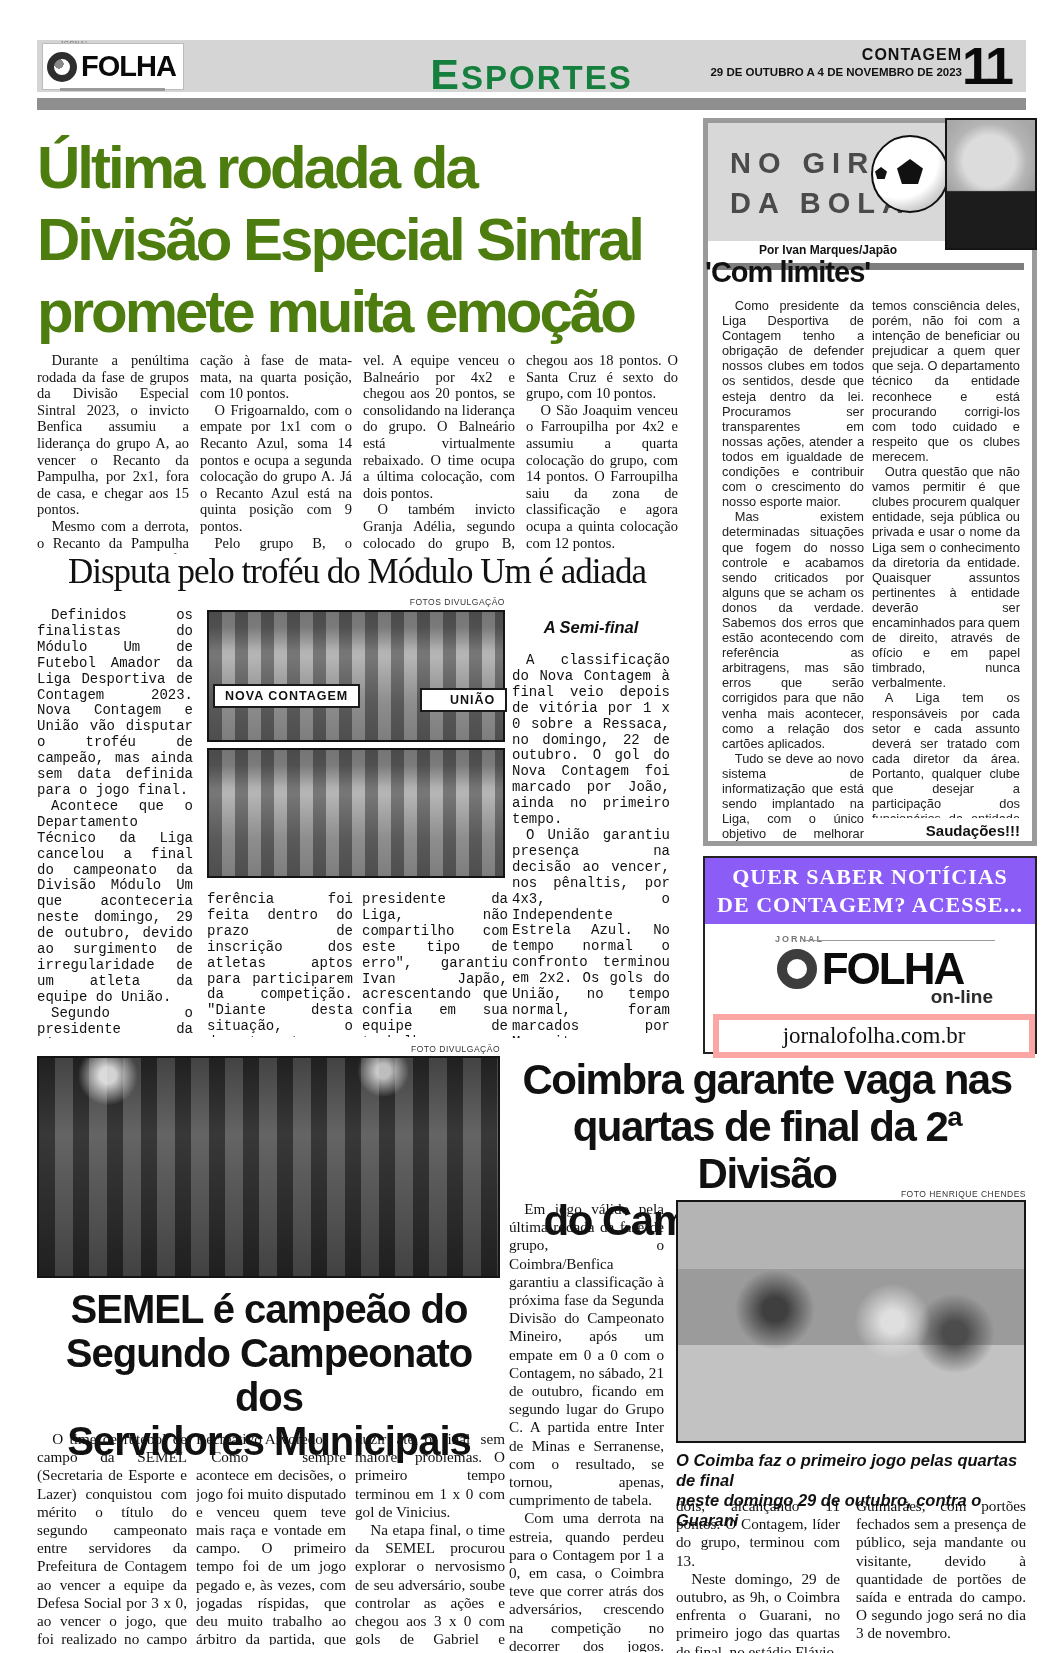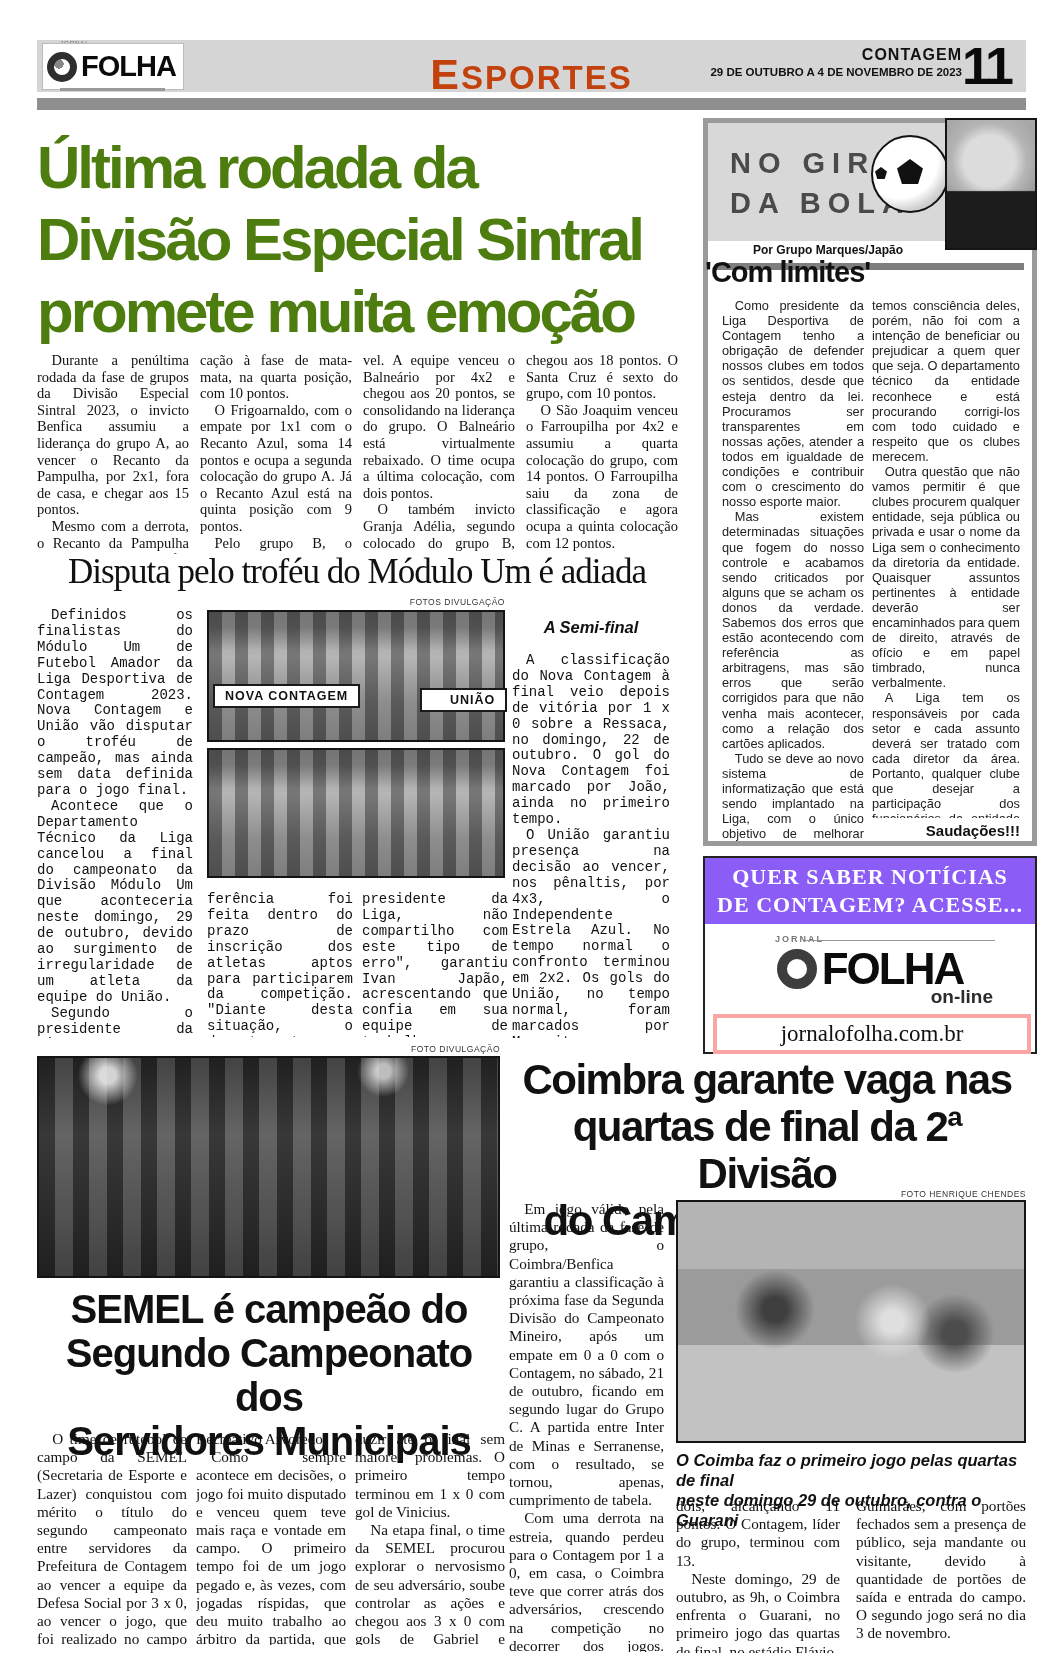--- a/index.html
+++ b/index.html
@@ -11,21 +11,21 @@
   .masthead{left:37px;top:40px;width:989px;height:52px;background:#d5d5d5;}
   .logo-box{left:42px;top:43px;width:142px;height:47px;background:#fff;border:1px solid #bbb;
             display:flex;align-items:center;gap:4px;padding:0 4px;box-sizing:border-box;}
   .logo-ring{width:30px;height:30px;border-radius:50%;border:7px solid #2e2e2e;box-sizing:border-box;
              background:radial-gradient(circle at 30% 30%, #888 0 30%, transparent 31%);}
   .logo-word{font-family:"Liberation Sans",sans-serif;font-weight:bold;font-size:29px;letter-spacing:-1px;color:#0a0a0a;}
   .logo-jornal-tiny{left:60px;top:40px;font-family:"Liberation Sans",sans-serif;font-size:6px;color:#666;letter-spacing:1px;}
   .logo-tagline{left:60px;top:88px;width:105px;height:3px;background:#9a9a9a;}
   .section-title{left:37px;top:50px;width:989px;text-align:center;
                  font-family:"Liberation Sans",sans-serif;font-weight:bold;font-size:33px;
-                 color:#c2410c;letter-spacing:2px;}
+                 color:#15803d;letter-spacing:2px;}
   .section-title::first-letter{font-size:43px;}
   .edition{right:37px;top:46px;text-align:right;font-family:"Liberation Sans",sans-serif;font-weight:bold;}
   .edition .city{font-size:16px;letter-spacing:1px;}
   .edition .date{font-size:11.5px;margin-top:2px;}
   .pagenum{left:962px;top:36px;width:64px;font-family:"Liberation Sans",sans-serif;font-weight:bold;
            font-size:52px;letter-spacing:-3px;color:#0a0a0a;}
   .topbar{left:37px;top:98px;width:989px;height:12px;background:#8f8f8f;}
 
   
   .hl-main{left:37px;top:132px;width:645px;font-family:"Liberation Sans",sans-serif;font-weight:bold;
@@ -99,21 +99,21 @@
   .ad-head-text{font-family:"Liberation Serif",serif;font-weight:bold;font-size:22px;line-height:28px;
                 color:#fff;text-align:center;letter-spacing:1px;white-space:pre-line;}
   .ad-jornal{position:absolute;left:70px;top:76px;font-family:"Liberation Sans",sans-serif;
              font-size:9px;font-weight:bold;letter-spacing:2px;color:#777;}
   .ad-jornal-line{position:absolute;left:100px;top:82px;width:190px;height:1px;background:#999;}
   .ad-logo{position:absolute;left:0;top:86px;width:100%;display:flex;align-items:center;justify-content:center;gap:5px;}
   .ad-ring{width:40px;height:40px;border-radius:50%;border:10px solid #3d3d3d;box-sizing:border-box;}
   .ad-word{font-family:"Liberation Sans",sans-serif;font-weight:bold;font-size:44px;letter-spacing:-2px;color:#0c0c0c;}
   .ad-online{position:absolute;right:42px;top:128px;font-family:"Liberation Sans",sans-serif;
              font-weight:bold;font-size:19px;color:#2b2b2b;}
-  .ad-url{position:absolute;left:8px;top:156px;width:310px;height:32px;border:4px solid #fca5a5;
+  .ad-url{position:absolute;left:8px;top:156px;width:310px;height:32px;border:6px solid #fca5a5;
           display:flex;align-items:center;justify-content:center;
           font-family:"Liberation Serif",serif;font-size:23px;}
 </style>
 </head>
 <body>
 
 <div class="page">
 
   <div class="abs masthead"></div>
   <div class="abs logo-jornal-tiny">JORNAL</div>
@@ -163,21 +163,21 @@
     <div class="col serif-col-sm"> A classificação do Nova Contagem à final veio depois de vitória por 1 x 0 sobre a Ressaca, no domingo, 22 de outubro. O gol do Nova Contagem foi marcado por João, ainda no primeiro tempo.
  O União garantiu presença na decisão ao vencer, nos pênaltis, por 4x3, o Independente Estrela Azul. No tempo normal o confronto terminou em 2x2. Os gols do União, no tempo normal, foram marcados por Mosquito e Keninha.</div>
   </div>
 
   <div class="abs giro-box">
     <div class="giro-head"></div>
     <div class="giro-title">NO GIRO
 DA BOLA</div>
     <div class="ball"></div>
     <div class="giro-portrait photo ph-portrait"></div>
-    <div class="giro-byline">Por Grupo Marques/Japão</div>
+    <div class="giro-byline">Por Ivan Marques/Japão</div>
     <div class="giro-rule"></div>
   </div>
   <div class="abs hl-limites">'Com limites'</div>
   <div class="abs col sans-col" style="left:722px;top:298px;width:142px;height:546px;"> Como presidente da Liga Desportiva de Contagem tenho a obrigação de defender nossos clubes em todos os sentidos, desde que esteja dentro da lei. Procuramos ser transparentes em nossas ações, atender a todos em igualdade de condições e contribuir com o crescimento do nosso esporte maior.
  Mas existem determinadas situações que fogem do nosso controle e acabamos sendo criticados por alguns que se acham os donos da verdade. Sabemos dos erros que estão acontecendo com referência as arbitragens, mas são erros que serão corrigidos para que não venha mais acontecer, como a relação dos cartões aplicados.
  Tudo se deve ao novo sistema de informatização que está sendo implantado na Liga, com o único objetivo de melhorar cada vez mais a comunicação entre clubes e Liga. Erros que serão corrigidos na próxima temporada.
  Os erros existiram e</div>
   <div class="abs col sans-col" style="left:872px;top:298px;width:148px;height:520px;">temos consciência deles, porém, não foi com a intenção de beneficiar ou prejudicar a quem quer que seja. O departamento técnico da entidade reconhece e está procurando corrigi-los com todo cuidado e respeito que os clubes merecem.
  Outra questão que não vamos permitir é que clubes procurem qualquer entidade, seja pública ou privada e usar o nome da Liga sem o conhecimento da diretoria da entidade. Quaisquer assuntos pertinentes à entidade deverão ser encaminhados para quem de direito, através de ofício e em papel timbrado, nunca verbalmente.
  A Liga tem os responsáveis por cada setor e cada assunto deverá ser tratado com cada diretor da área. Portanto, qualquer clube que desejar a participação dos funcionários da entidade para tratar de assuntos que não seja particular, deverá solicitar por ofícios a participação e relatar o que será discutido.</div>

